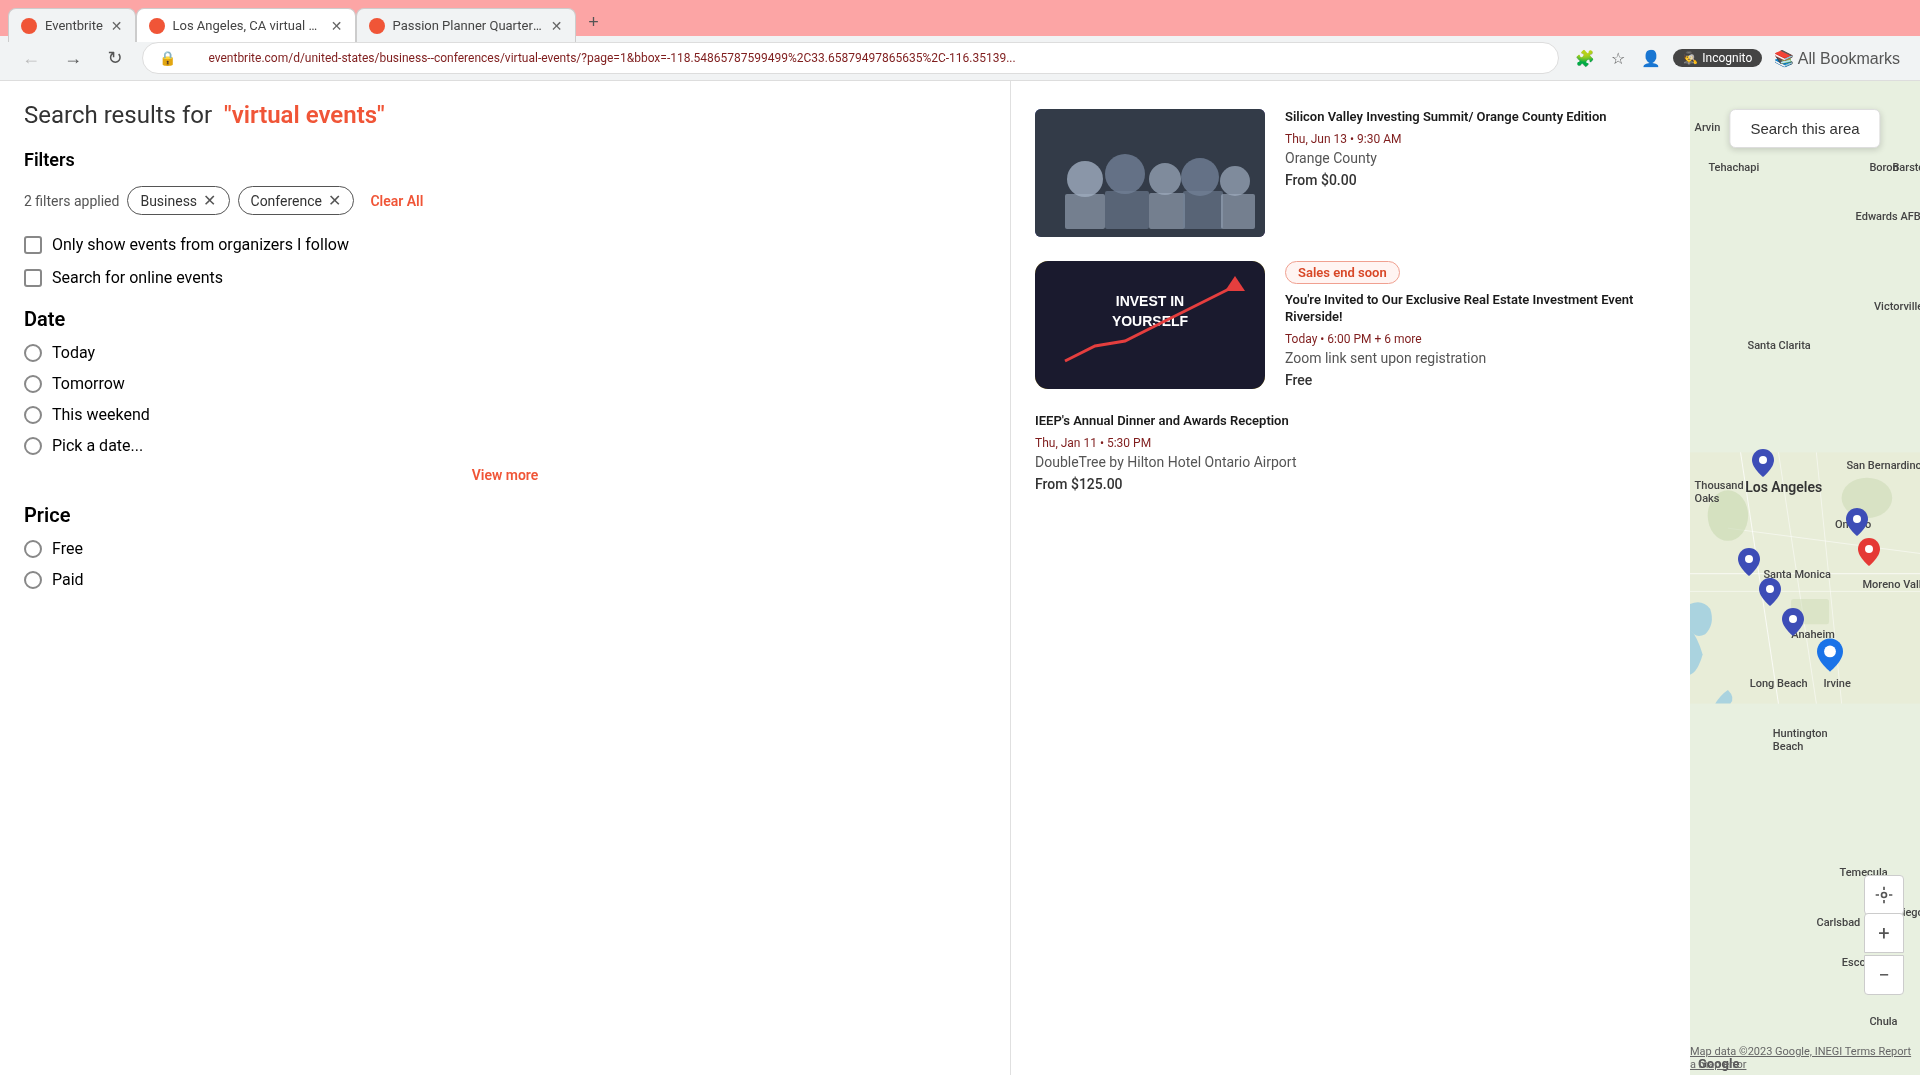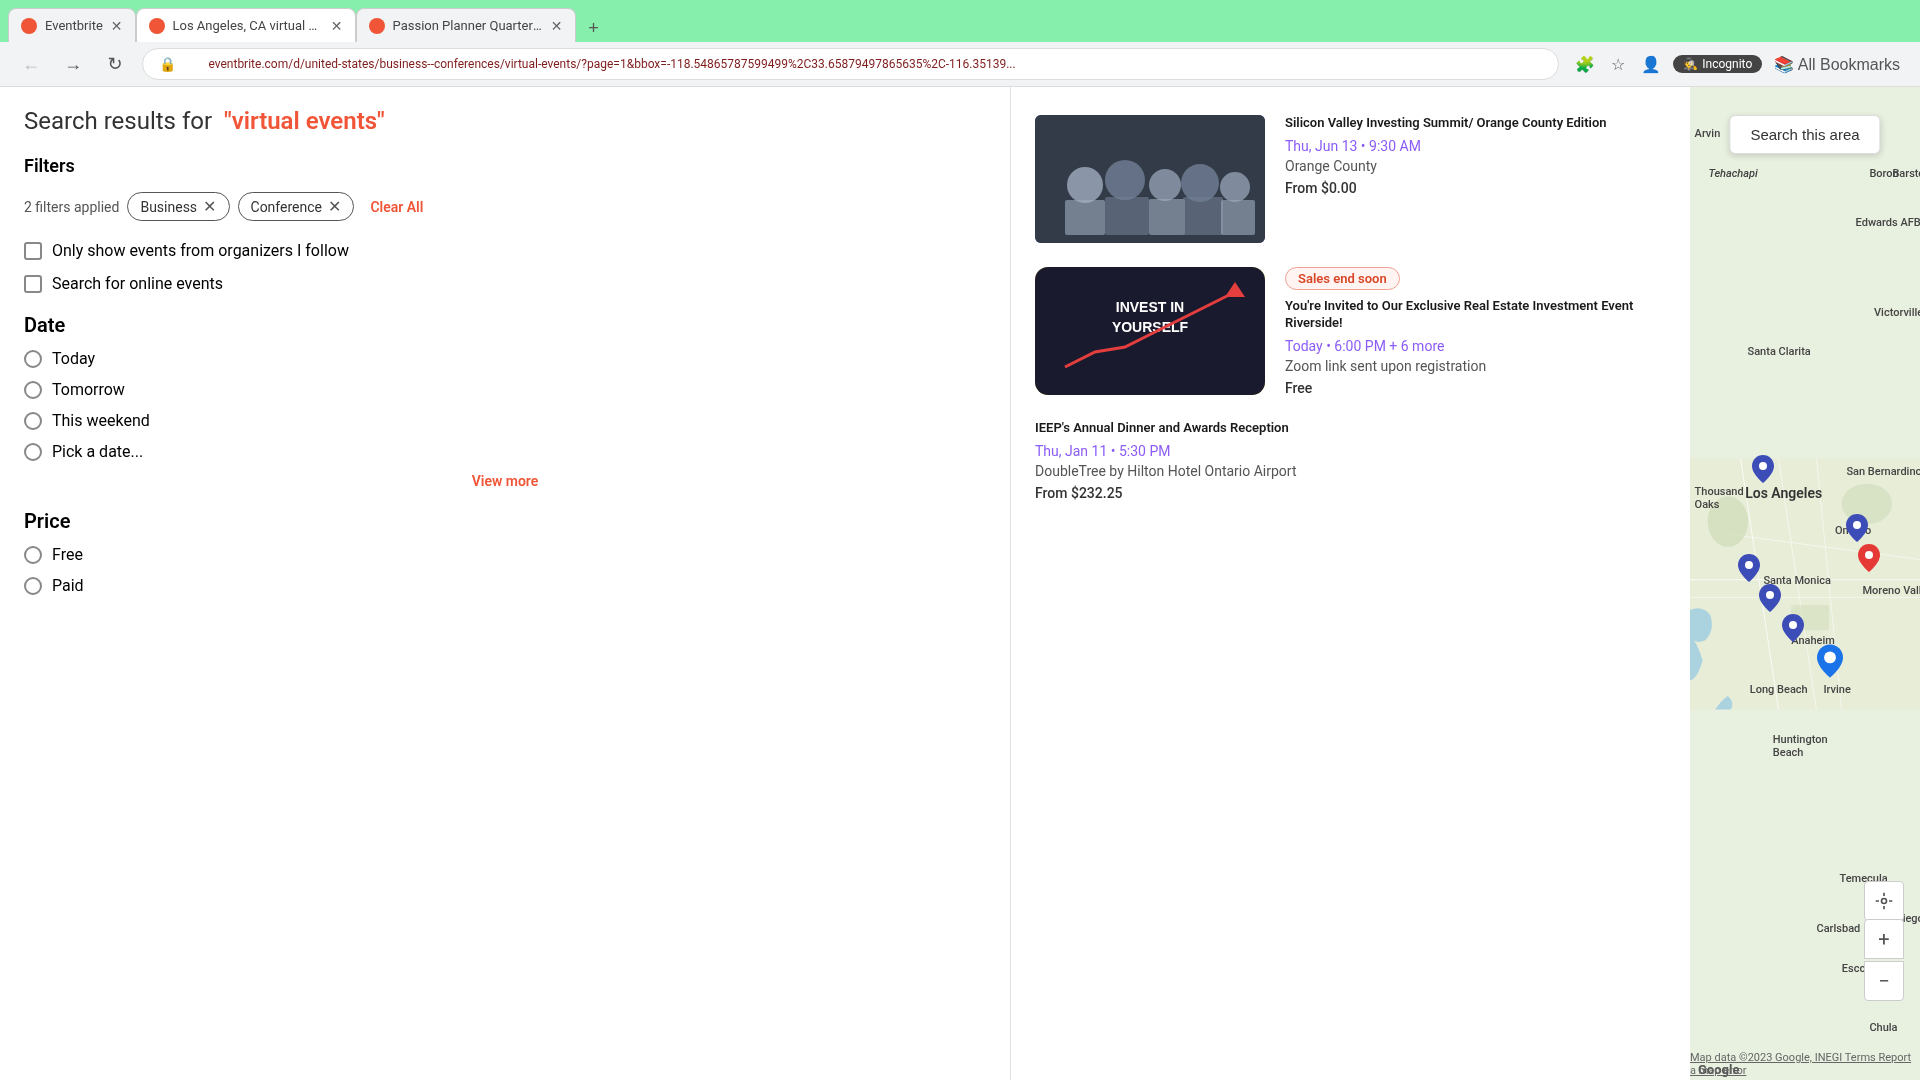--- a/index.html
+++ b/index.html
@@ -1,20 +1,20 @@
 <!DOCTYPE html>
 <html><head>
   <meta charset="utf-8">
   <style>
     * { box-sizing: border-box; margin: 0; padding: 0; }
     body { font-family: -apple-system, BlinkMacSystemFont, 'Segoe UI', Roboto, Arial, sans-serif; background: #fff; width: 1920px; height: 1080px; overflow: hidden; }
 
     
     .browser-chrome { background: #f1f3f4; border-bottom: 1px solid #ddd; }
-    .tab-bar { display: flex; align-items: flex-end; padding: 8px 8px 0; background: #86efac; height: 42px; }
+    .tab-bar { display: flex; align-items: flex-start; padding: 8px 8px 0; background: #fca5a5; height: 36px; }
     .tab { display: flex; align-items: center; padding: 0 12px; height: 34px; border-radius: 8px 8px 0 0; background: #f1f3f4; font-size: 13px; color: #444; max-width: 220px; cursor: pointer; border: 1px solid #ccc; border-bottom: none; gap: 8px; position: relative; }
     .tab.active { background: #fff; border-color: #ccc; z-index: 2; }
     .tab-favicon { width: 16px; height: 16px; border-radius: 50%; flex-shrink: 0; }
     .tab-favicon.eventbrite { background: #f05537; }
     .tab-label { overflow: hidden; white-space: nowrap; text-overflow: ellipsis; flex: 1; }
     .tab-close { font-size: 14px; color: #666; cursor: pointer; flex-shrink: 0; }
     .tab-new { width: 28px; height: 28px; border-radius: 50%; background: transparent; border: none; font-size: 18px; color: #555; cursor: pointer; display: flex; align-items: center; justify-content: center; margin-left: 4px; }
 
     .address-bar-row { display: flex; align-items: center; padding: 6px 16px; gap: 12px; background: #f1f3f4; height: 44px; }
     .nav-btn { background: none; border: none; font-size: 18px; color: #555; cursor: pointer; padding: 4px; border-radius: 50%; width: 30px; height: 30px; display: flex; align-items: center; justify-content: center; }
@@ -51,21 +51,21 @@
     .radio-item { display: flex; align-items: center; gap: 10px; margin-bottom: 12px; cursor: pointer; }
     .radio-circle { width: 18px; height: 18px; border: 2px solid #888; border-radius: 50%; flex-shrink: 0; }
     .view-more { color: #f05537; font-size: 14px; font-weight: 600; cursor: pointer; margin-top: 4px; text-align: center; }
 
     
     .events-list { display: flex; flex-direction: column; gap: 24px; margin-top: 8px; }
     .event-card { display: flex; gap: 20px; align-items: flex-start; }
     .event-image { width: 230px; height: 128px; border-radius: 6px; flex-shrink: 0; overflow: hidden; position: relative; }
     .event-info { flex: 1; }
     .event-title { font-size: 13px; font-weight: 600; color: #1a1a1a; margin-bottom: 6px; line-height: 1.3; }
-    .event-date { font-size: 14px; color: #8b5cf6; margin-bottom: 4px; }
+    .event-date { font-size: 12px; color: #7f1d1d; margin-bottom: 4px; }
     .event-location { font-size: 14px; color: #555; margin-bottom: 6px; }
     .event-price { font-size: 14px; color: #333; font-weight: 500; }
     .sales-badge { display: inline-block; background: #fff4f2; color: #d84727; border: 1px solid #f0a090; border-radius: 20px; padding: 3px 12px; font-size: 13px; font-weight: 600; margin-bottom: 8px; }
 
     
     .map-panel { flex: 1; position: relative; background: #e8f0e0; overflow: hidden; }
     .map-label { position: absolute; font-size: 11px; color: #444; font-weight: 500; white-space: nowrap; }
     .map-label.big { font-size: 14px; font-weight: 600; color: #333; }
 
     
@@ -250,21 +250,21 @@
           <div class="event-location">Zoom link sent upon registration</div>
           <div class="event-price">Free</div>
         </div>
       </div>
 
       <div class="event-card">
         <div class="event-info">
           <div class="event-title">IEEP's Annual Dinner and Awards Reception</div>
           <div class="event-date">Thu, Jan 11 • 5:30 PM</div>
           <div class="event-location">DoubleTree by Hilton Hotel Ontario Airport</div>
-          <div class="event-price">From $232.25</div>
+          <div class="event-price">From $125.00</div>
         </div>
       </div>
 
     </div>
   </div>
 
   <div class="map-panel">
 
     <svg width="100%" height="100%" viewBox="0 0 910 994" xmlns="http://www.w3.org/2000/svg" style="position:absolute;top:0;left:0;">
 
@@ -280,21 +280,21 @@
       <line x1="350" y1="0" x2="500" y2="994" stroke="#fff" stroke-width="2"></line>
       <line x1="500" y1="0" x2="600" y2="994" stroke="#fff" stroke-width="2"></line>
       <line x1="150" y1="300" x2="910" y2="400" stroke="#fff" stroke-width="2"></line>
 
       <ellipse cx="150" cy="250" rx="80" ry="100" fill="#c8d8b0" opacity="0.6"></ellipse>
       <ellipse cx="700" cy="180" rx="100" ry="80" fill="#c8d8b0" opacity="0.5"></ellipse>
       <rect x="400" y="580" width="150" height="100" fill="#c8d8b0" opacity="0.4" rx="10"></rect>
     </svg>
 
     <div class="map-label" style="top:4%;left:2%;">Arvin</div>
-    <div class="map-label" style="top:8%;left:8%;font-style:italic;">Tehachapi</div>
+    <div class="map-label" style="top:8%;left:8%;">Tehachapi</div>
     <div class="map-label" style="top:8%;left:78%;">Boron</div>
     <div class="map-label" style="top:13%;left:72%;">Edwards AFB</div>
     <div class="map-label" style="top:8%;left:88%;">Barstow</div>
     <div class="map-label" style="top:26%;left:25%;">Santa Clarita</div>
     <div class="map-label" style="top:22%;left:80%;">Victorville</div>
     <div class="map-label" style="top:40%;left:2%;">Thousand<br>Oaks</div>
     <div class="map-label big" style="top:40%;left:24%;">Los Angeles</div>
     <div class="map-label" style="top:38%;left:68%;">San Bernardino</div>
     <div class="map-label" style="top:44%;left:63%;">Ontario</div>
     <div class="map-label" style="top:49%;left:18%;margin-left:32px;">Santa Monica</div>

